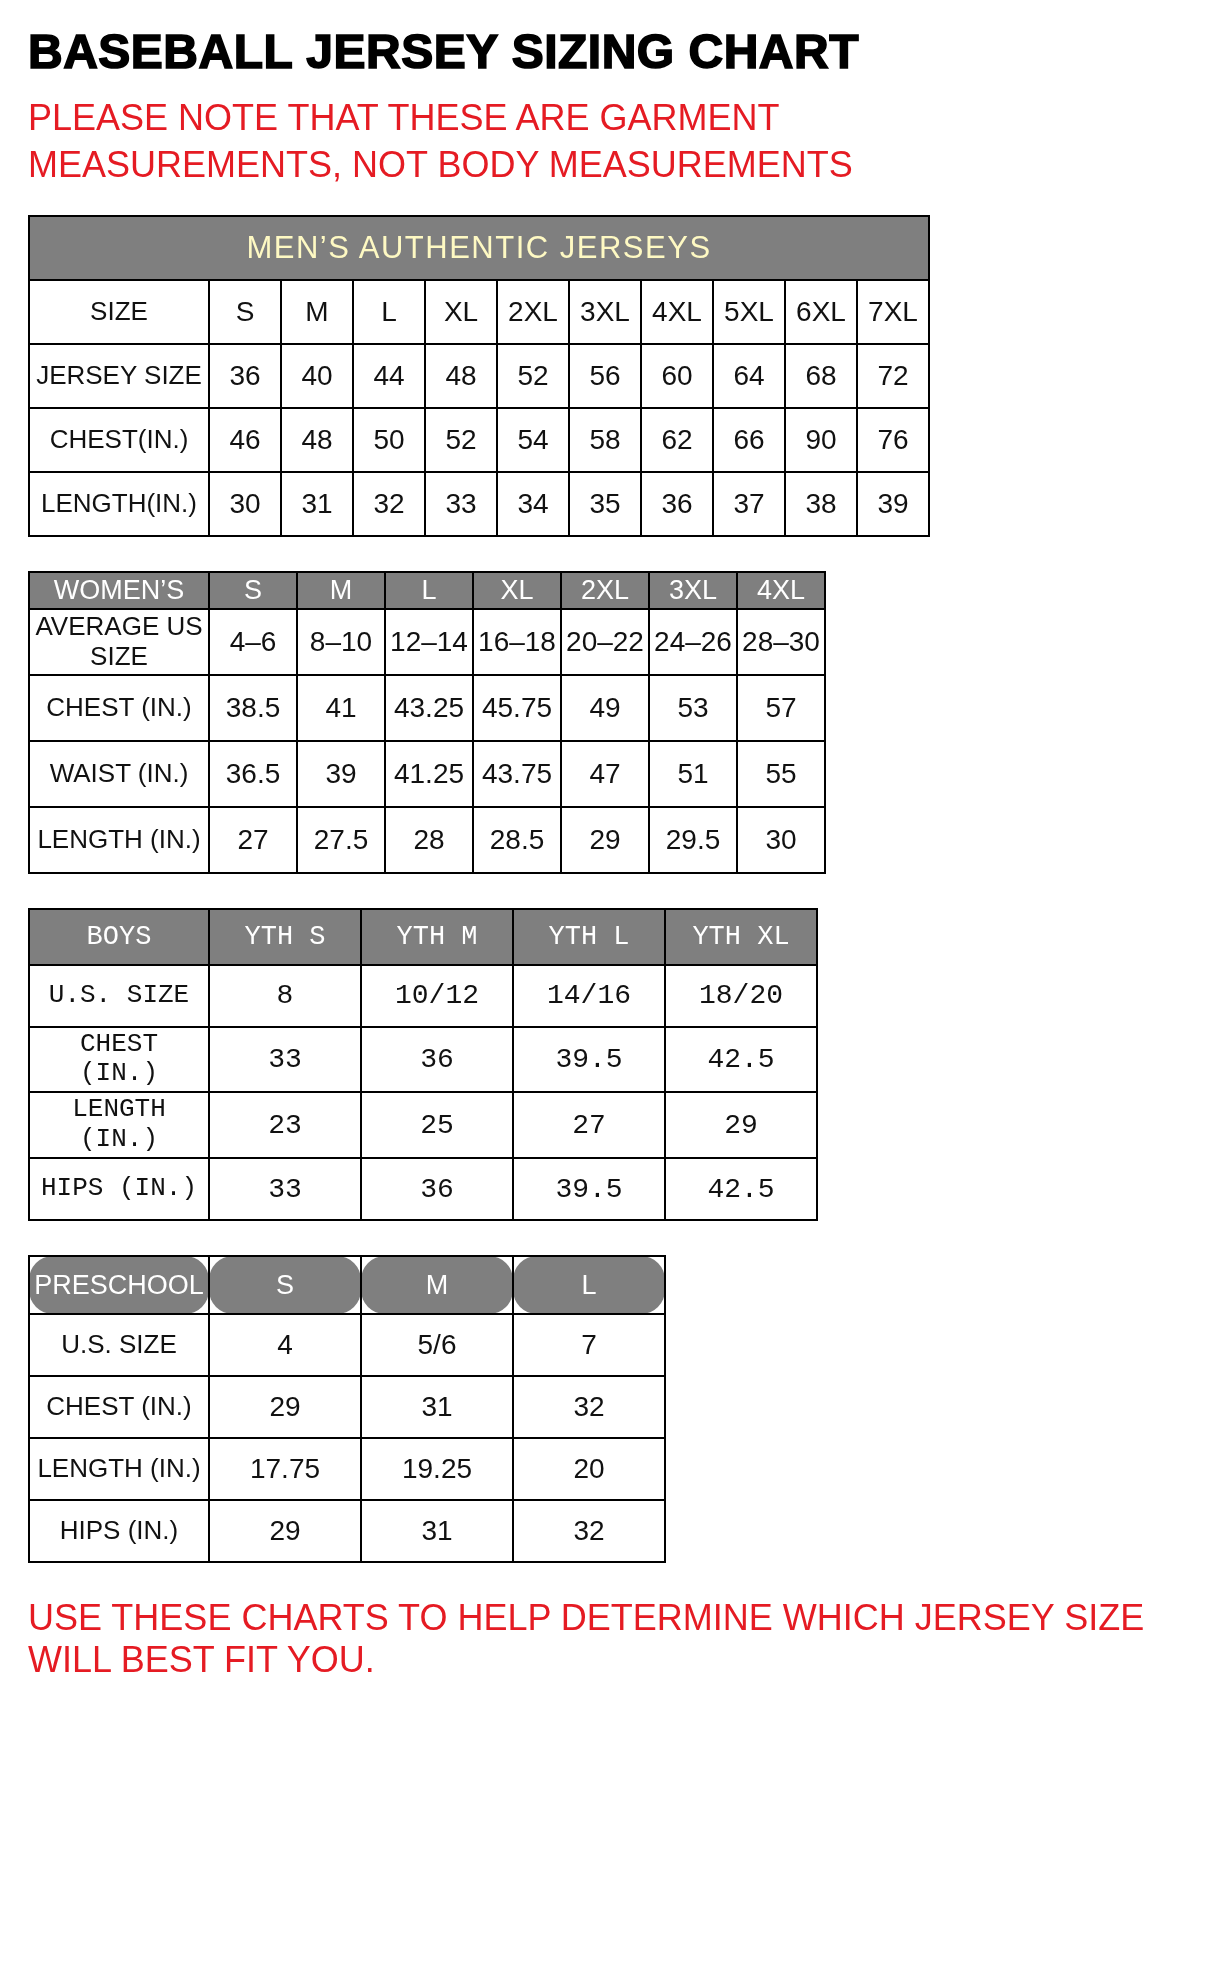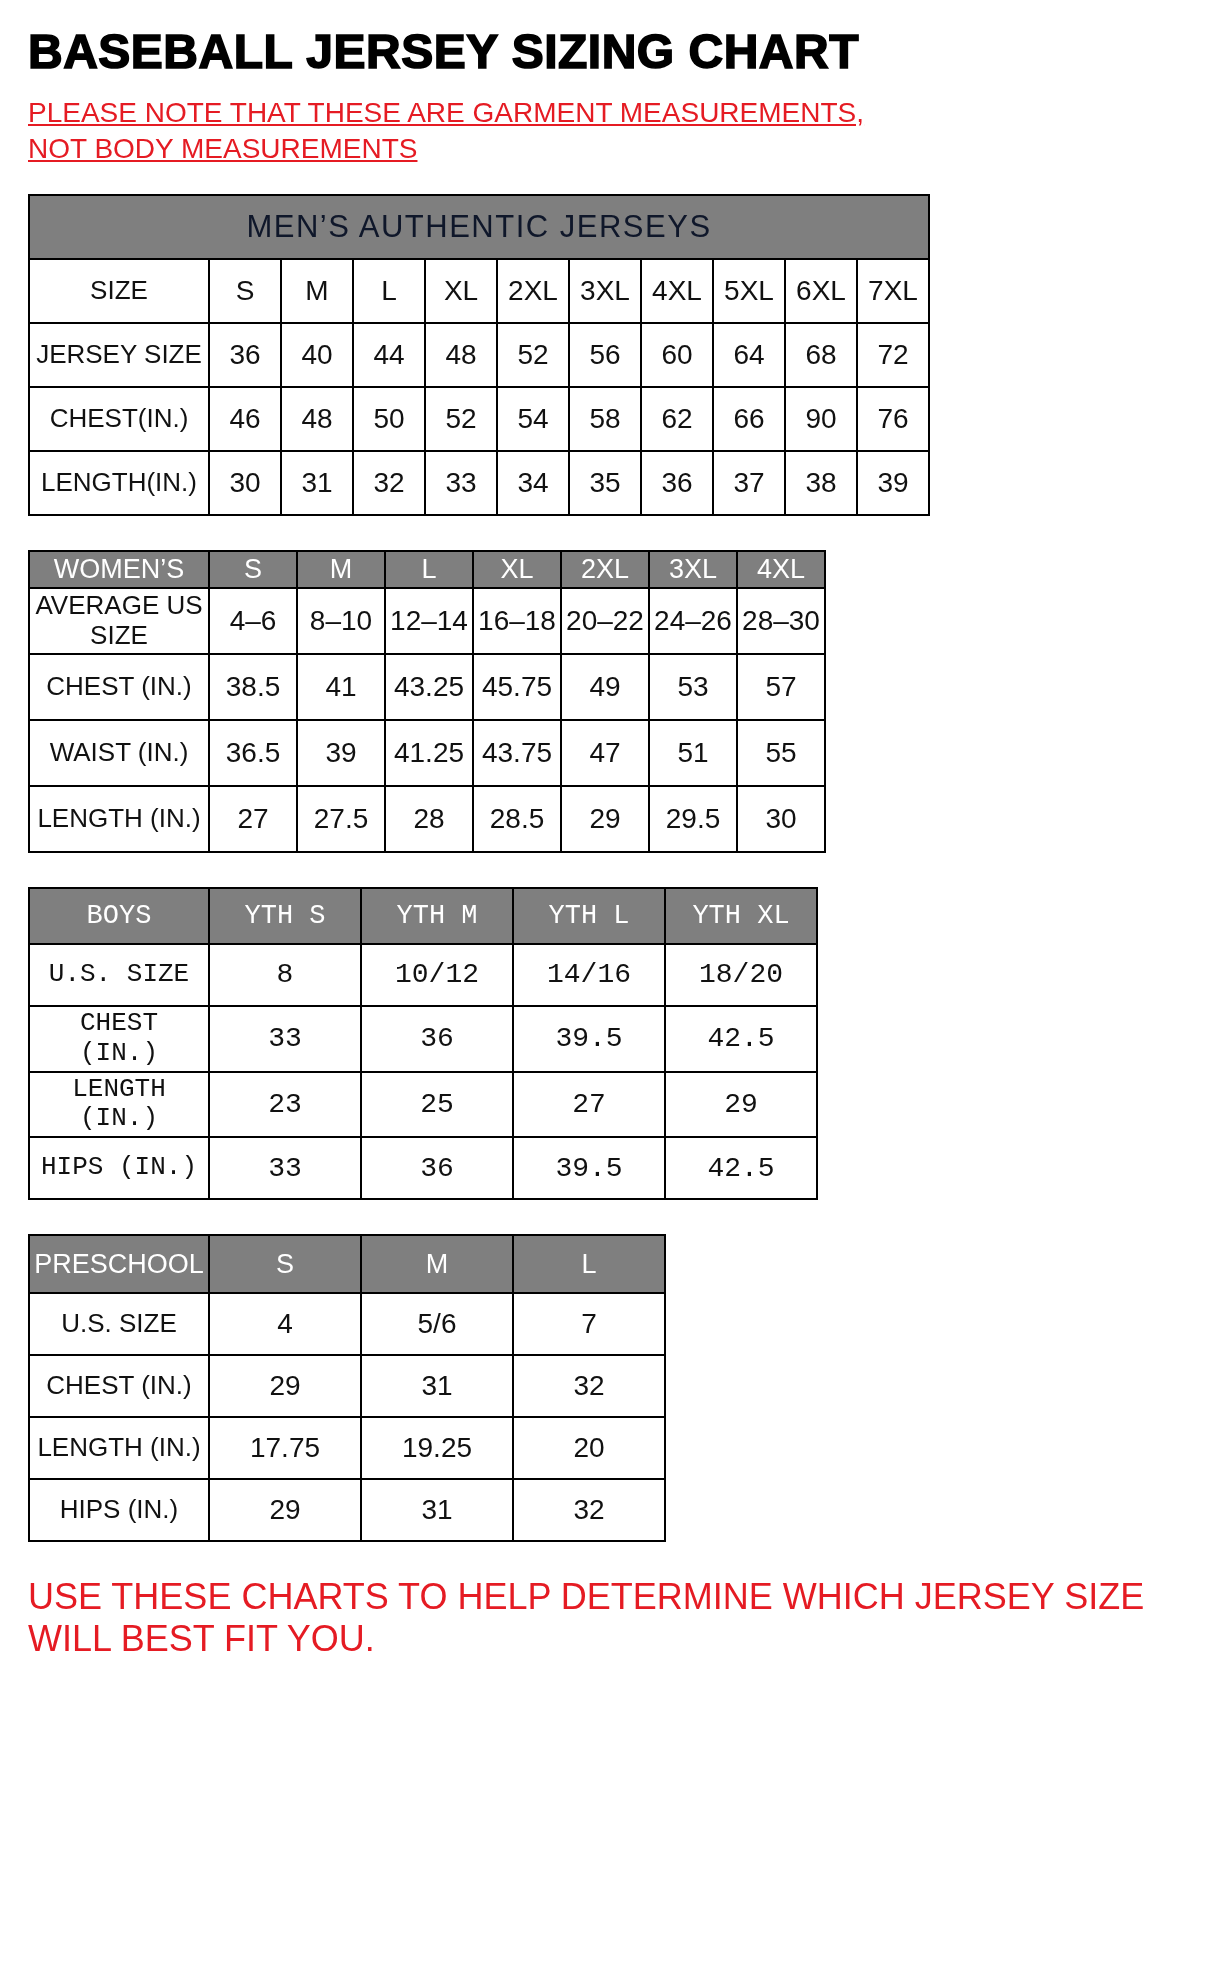--- a/index.html
+++ b/index.html
@@ -19,25 +19,24 @@
   .page-title{
     font-size:48px;
     font-weight:bold;
     letter-spacing:0.5px;
     margin:6px 0 16px 0;
     -webkit-text-stroke:1.6px #000;
     color:#000;
   }
   .note{
     color:var(--red);
-    font-size:28px;
+    font-size:36px;
     line-height:1.30;
     max-width:880px;
     margin:0 0 26px 0;
-    text-decoration:underline;
   }
 
   table{
     border-collapse:collapse;
     table-layout:fixed;
     margin:0 0 34px 0;
   }
   td{
     border:2px solid var(--border);
     text-align:center;
@@ -48,32 +47,32 @@
     color:#111;
   }
   td.lbl{font-size:26px; line-height:1.15;}
   td.hdr{
     background:var(--hdr-gray);
     color:#fff;
     font-size:27px;
   }
   td.banner{
     background:var(--hdr-gray);
-    color:#0f172a;
+    color:#fef9c3;
     font-size:31px;
     letter-spacing:1.5px;
     height:66px;
   }
   .t-mens td{height:64px;}
   .t-womens td{height:66px;}
   .t-womens td.hdr{height:35px;}
   .t-boys td{height:62px;font-family:Liberation Mono, monospace;}
   .t-boys td.hdr{height:56px;}
   .t-pre td{height:62px;}
-  .t-pre td.hdr{height:58px;}
+  .t-pre td.hdr{height:58px;border-radius:24px;}
 
   .footer{
     color:var(--red);
     font-size:36px;
     margin:6px 0 18px 0;
   }
 </style>
 </head>
 <body>
 

